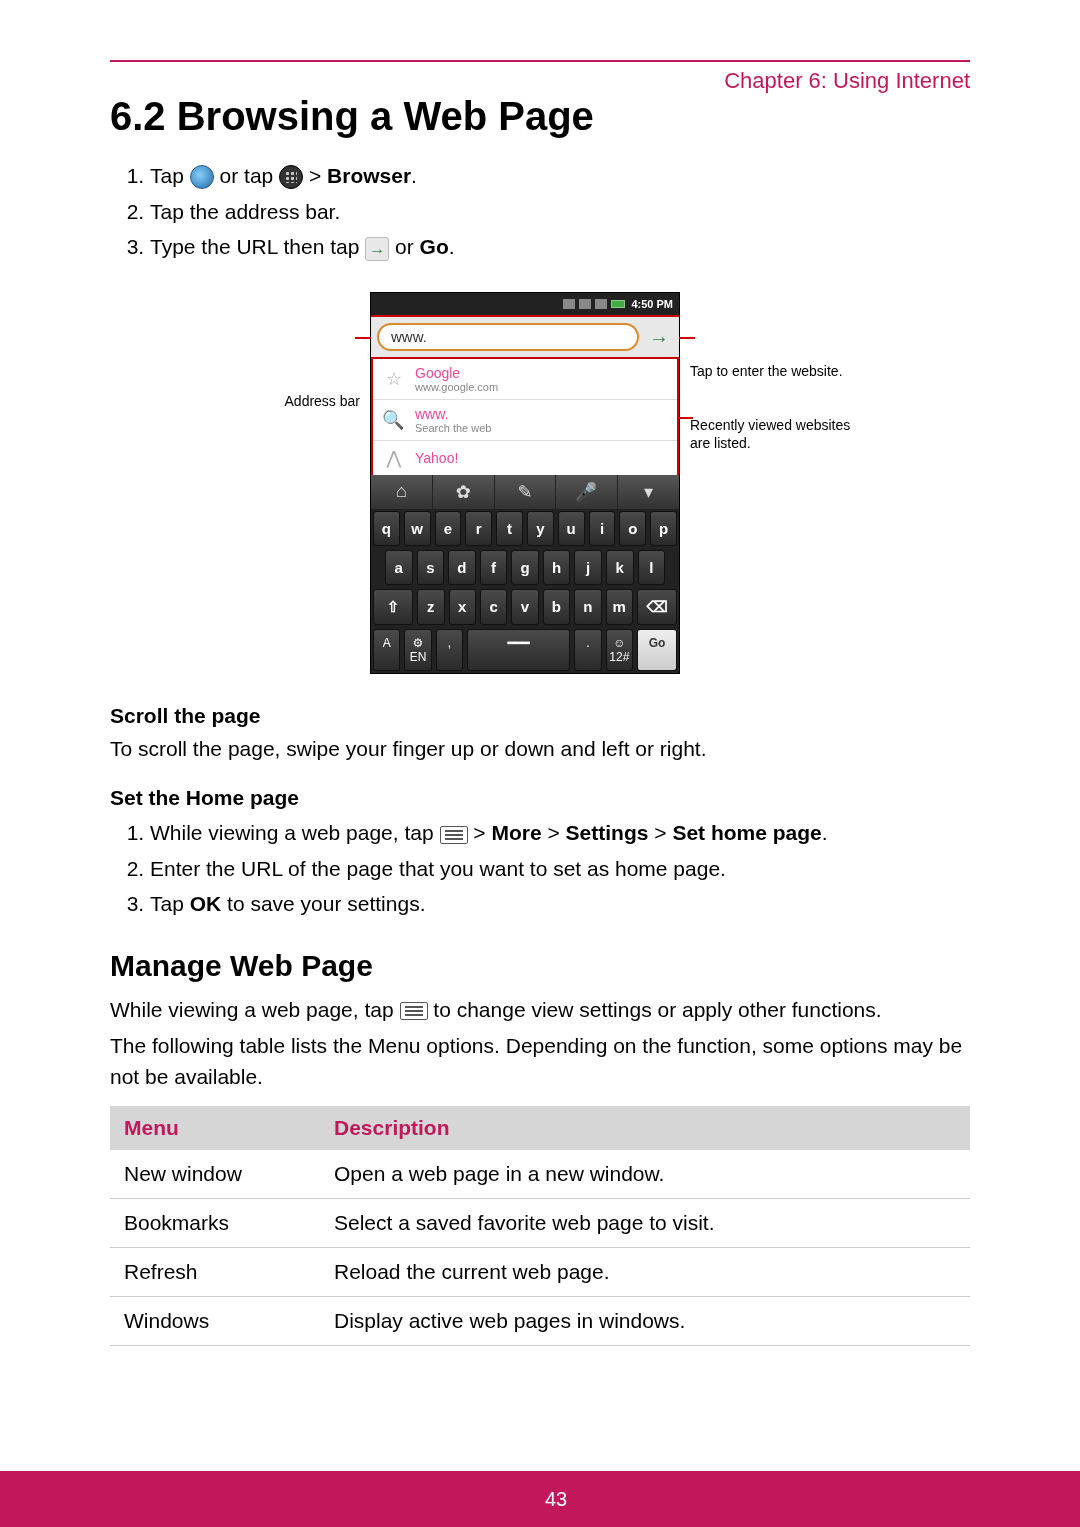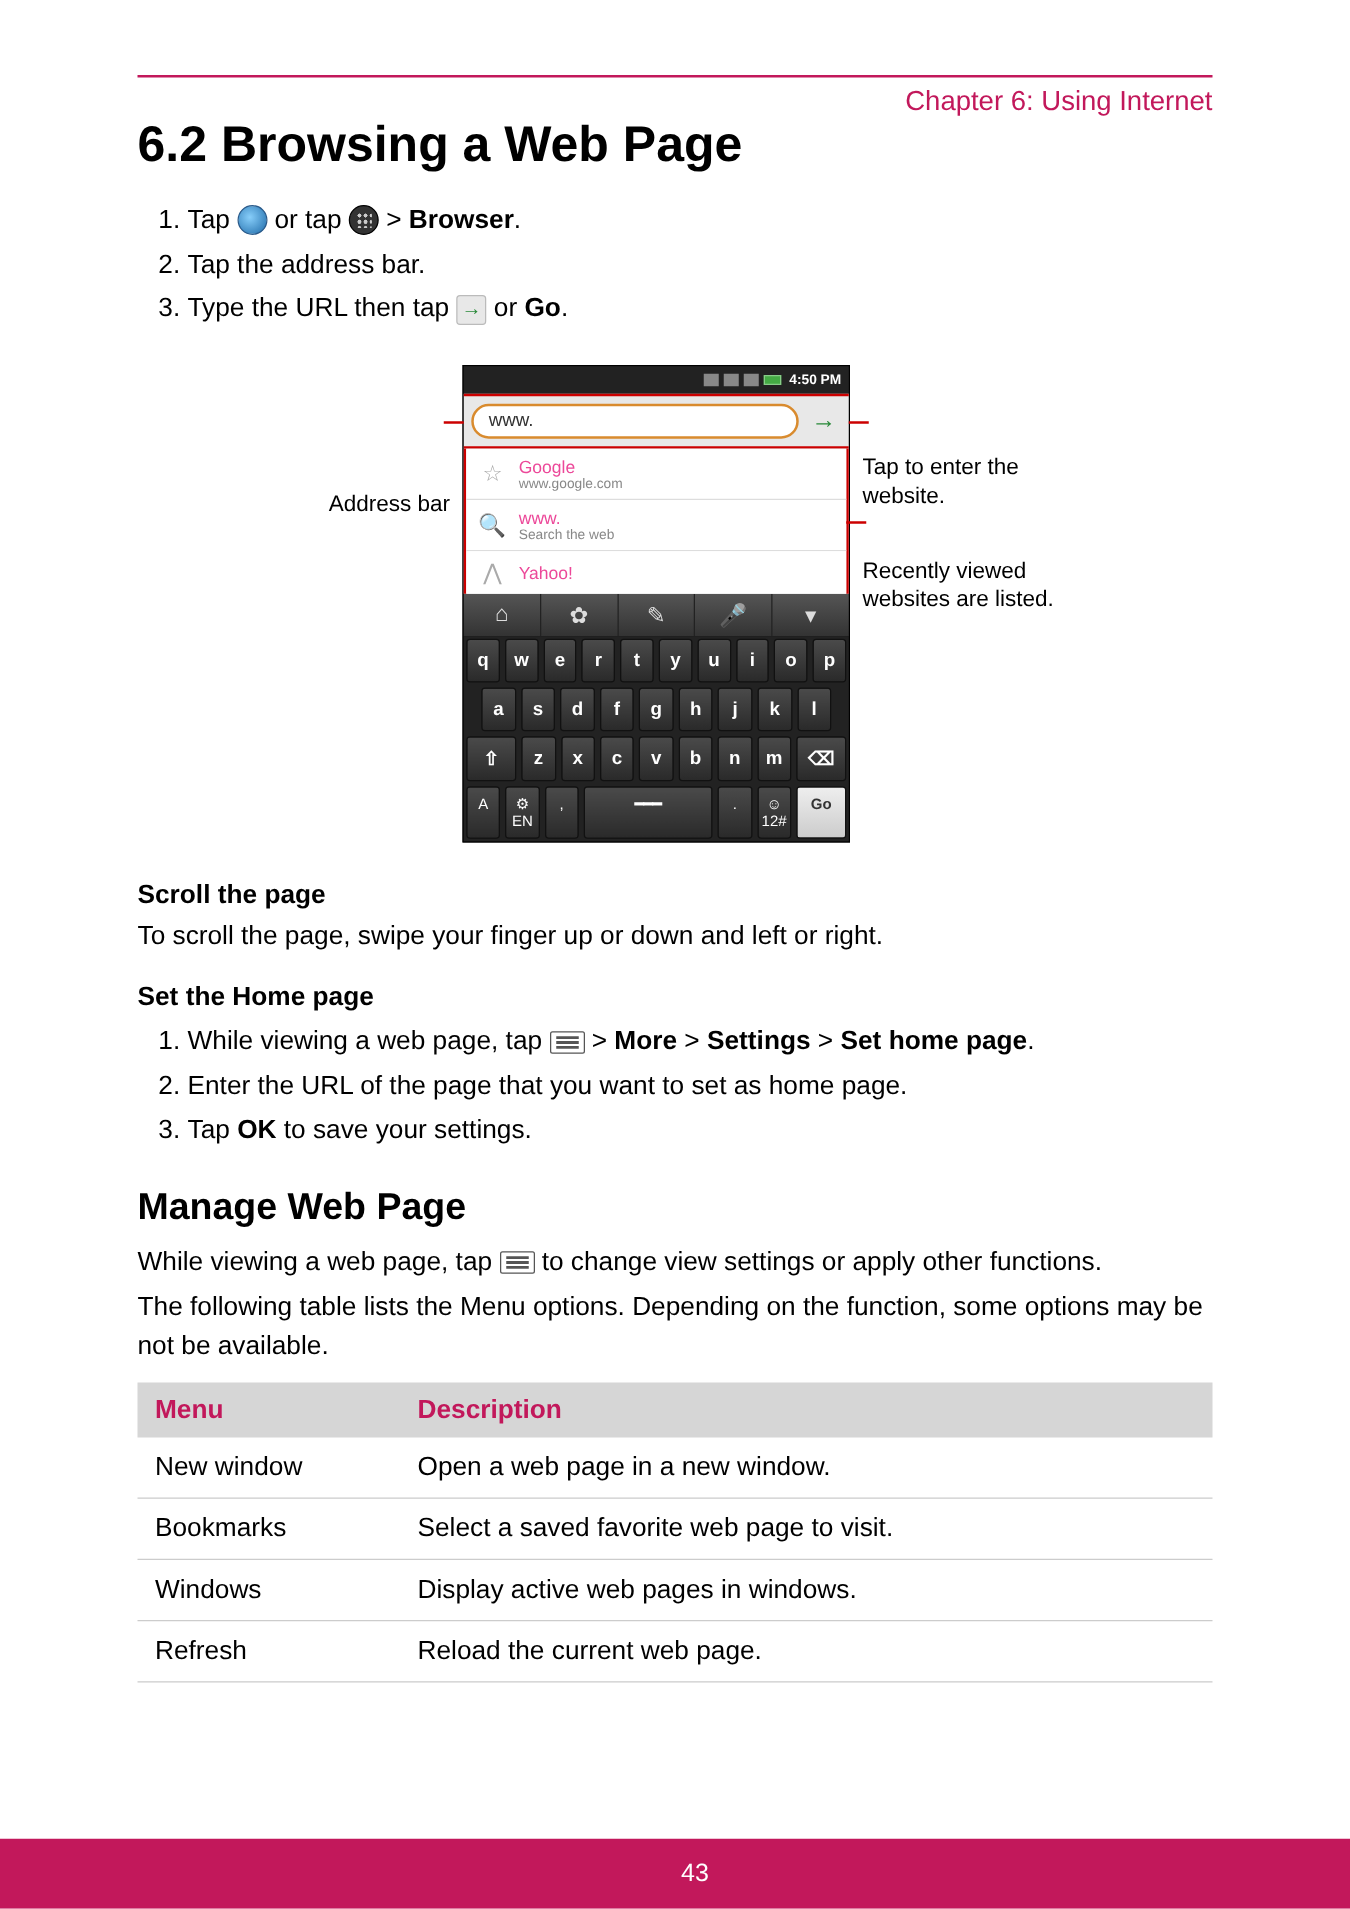--- a/index.html
+++ b/index.html
@@ -110,21 +110,21 @@
     justify-content: center;
     font-size: 18px;
   }
   .fig {
     display: flex;
     align-items: flex-start;
     gap: 10px;
   }
   .callout-left, .callout-right {
     padding-top: 70px;
-    font-size: 18px;
+    font-size: 14px;
     line-height: 1.3;
   }
   .callout-left { text-align: right; width: 150px; padding-top: 100px;}
   .callout-right { text-align: left; width: 180px; }
   .callout-right .c1 { margin-top: 0px; margin-bottom:36px;}
   .callout-right .c2 { }
 
   
   .phone {
     width: 310px;
@@ -468,26 +468,26 @@
     <tbody>
       <tr>
         <td>New window</td>
         <td>Open a web page in a new window.</td>
       </tr>
       <tr>
         <td>Bookmarks</td>
         <td>Select a saved favorite web page to visit.</td>
       </tr>
       <tr>
+        <td>Refresh</td>
+        <td>Reload the current web page.</td>
+      </tr>
+      <tr>
         <td>Windows</td>
         <td>Display active web pages in windows.</td>
-      </tr>
-      <tr>
-        <td>Refresh</td>
-        <td>Reload the current web page.</td>
       </tr>
     </tbody>
   </table>
 </div>
 
 <div class="footer">
   <span>43</span>
 </div>
 
 </body></html>

